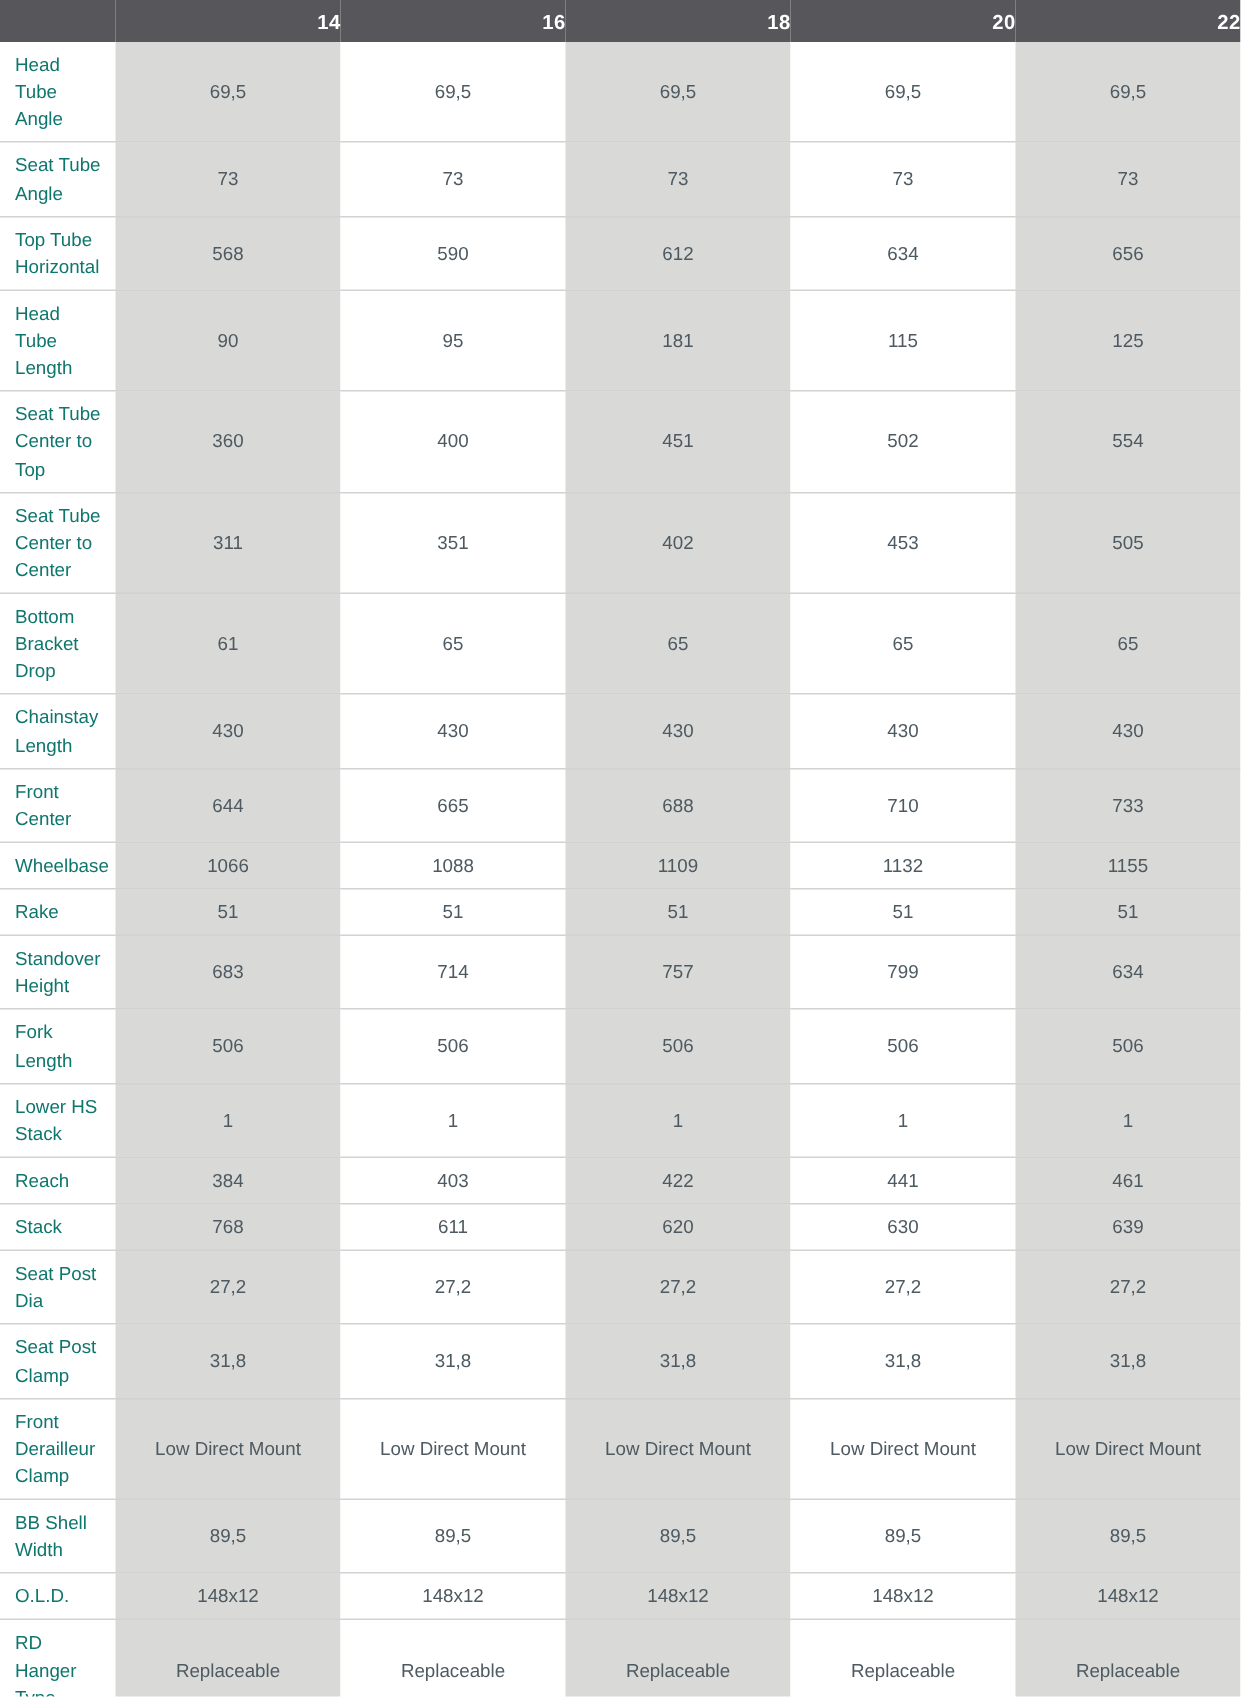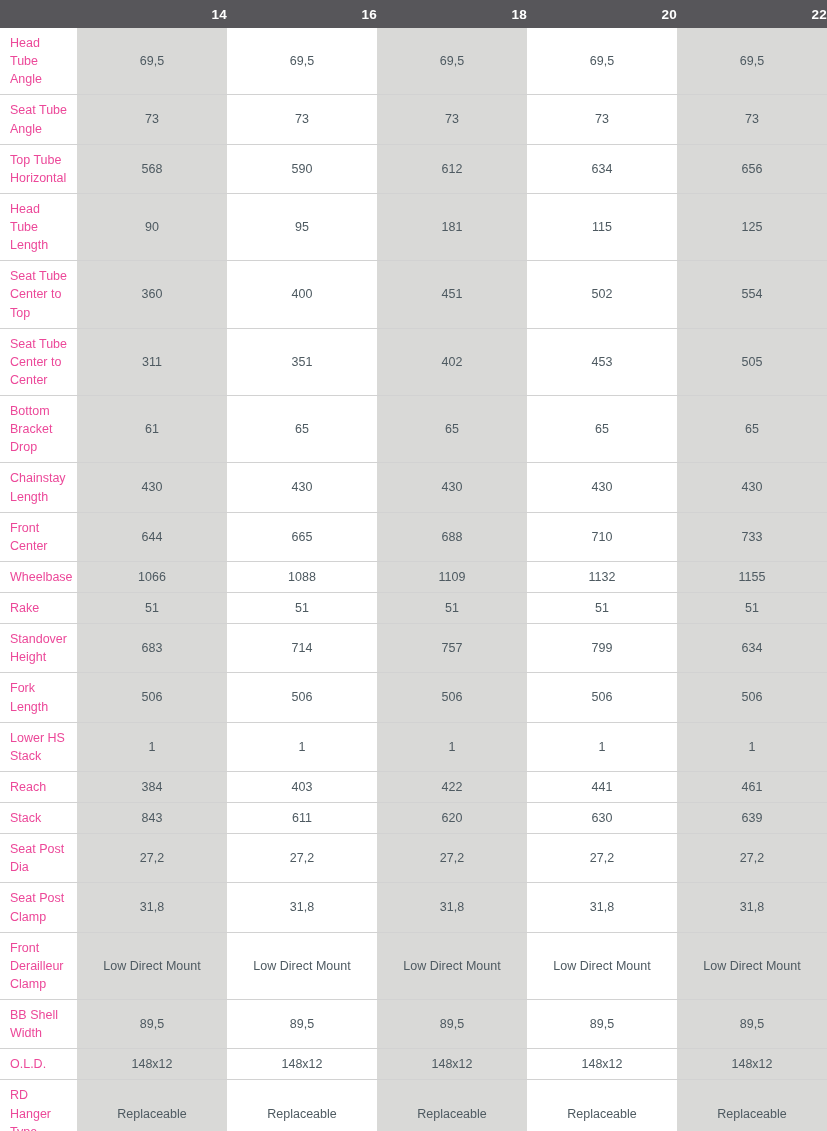--- a/index.html
+++ b/index.html
@@ -44,21 +44,21 @@
     font-size: 12.5px;
     color: #4e5a61;
     border-bottom: 1px solid #d2d2d2;
     padding: 6px 4px;
     vertical-align: middle;
     line-height: 1.45;
   }
 
   td.row-label {
     background: #ffffff;
-    color: #ec4899;
+    color: #0f766e;
     text-align: left;
     padding-left: 10px;
     padding-right: 6px;
     font-size: 12.5px;
   }
 
   td.val {
     text-align: center;
   }
   
@@ -205,21 +205,21 @@
       <tr>
         <td class="row-label">Reach</td>
         <td class="val shade">384</td>
         <td class="val plain">403</td>
         <td class="val shade">422</td>
         <td class="val plain">441</td>
         <td class="val shade">461</td>
       </tr>
       <tr>
         <td class="row-label">Stack</td>
-        <td class="val shade">843</td>
+        <td class="val shade">768</td>
         <td class="val plain">611</td>
         <td class="val shade">620</td>
         <td class="val plain">630</td>
         <td class="val shade">639</td>
       </tr>
       <tr>
         <td class="row-label">Seat Post Dia</td>
         <td class="val shade">27,2</td>
         <td class="val plain">27,2</td>
         <td class="val shade">27,2</td>

